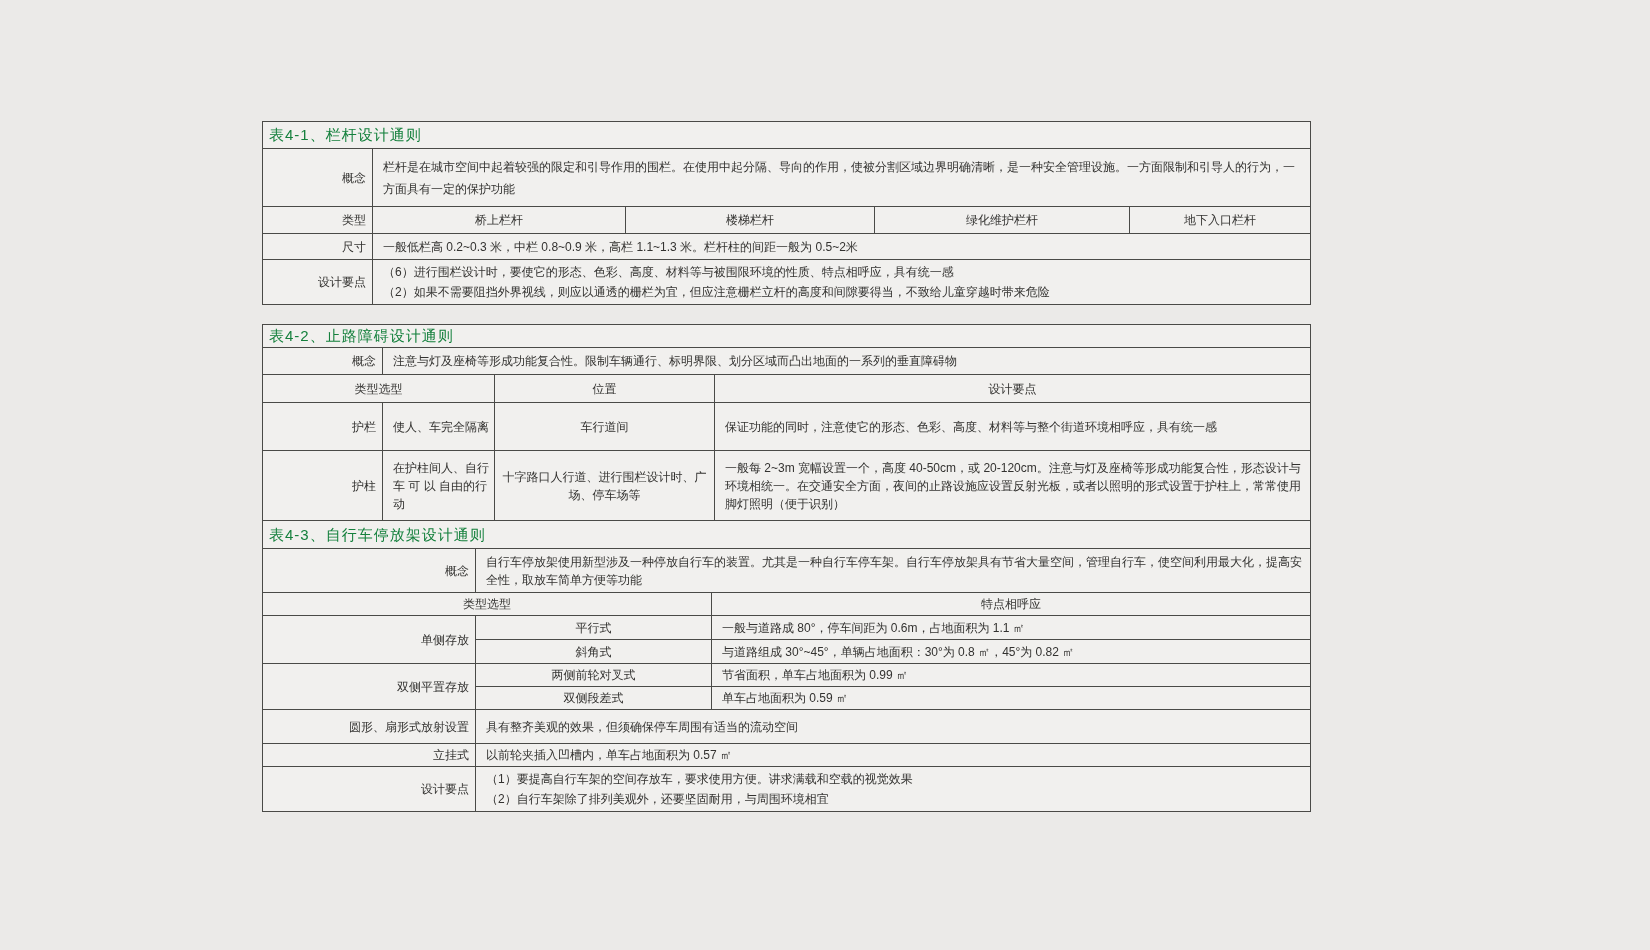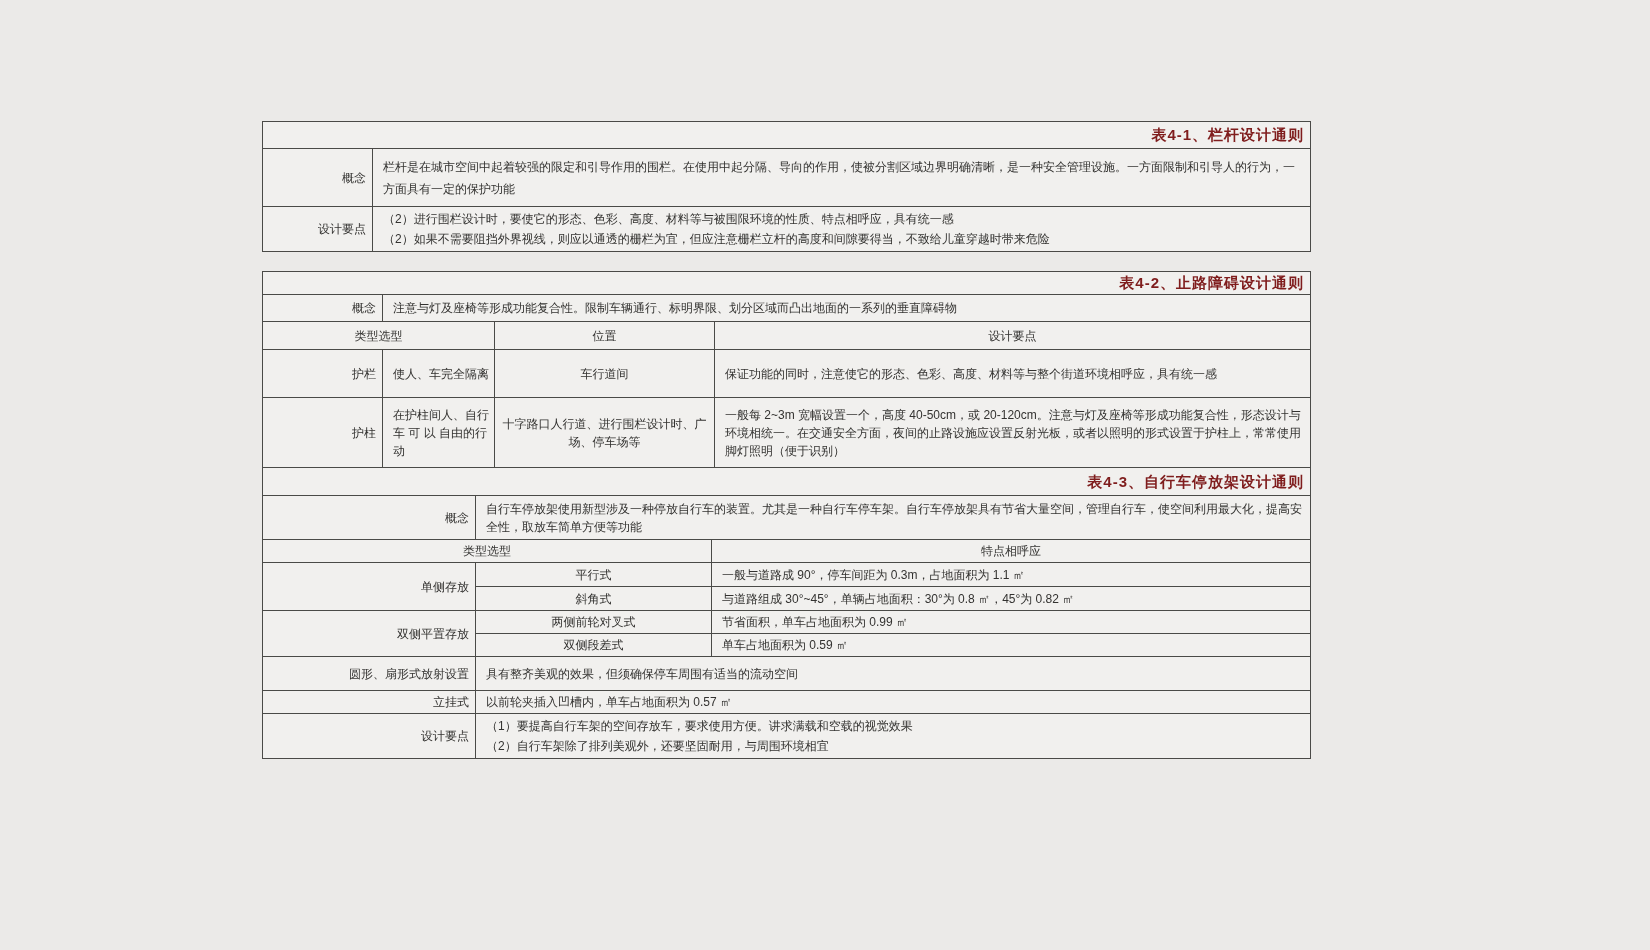--- a/index.html
+++ b/index.html
@@ -21,24 +21,24 @@
   td{
     border:1px solid #4a4a47;
     font-size:12px;
     line-height:18px;
     padding:2px 6px;
     vertical-align:middle;
     overflow:hidden;
   }
   td.title{
     font-size:15px;
-    font-weight:bold;
-    text-align:right;
+    font-weight:normal;
+    text-align:left;
     letter-spacing:1px;
-    color:#7f1d1d;
+    color:#15803d;
   }
   td.lab{text-align:right;}
   td.ctr{text-align:center;}
   td.txt{text-align:left;padding-left:10px;padding-right:4px;}
   .gap{height:19px;}
   .t23{margin-top:-1px;}
   .line{padding:1px 0;}
   .concept{line-height:22px;}
 </style>
 </head>
@@ -56,24 +56,35 @@
           <col style="width:181px">
       </colgroup>
       <tbody>
           <tr style="height:27px">
         <td class="title" colspan="5">表4-1、栏杆设计通则</td>
       </tr>
       <tr style="height:58px">
         <td class="lab">概念</td>
         <td class="txt concept" colspan="4">栏杆是在城市空间中起着较强的限定和引导作用的围栏。在使用中起分隔、导向的作用，使被分割区域边界明确清晰，是一种安全管理设施。一方面限制和引导人的行为，一方面具有一定的保护功能</td>
       </tr>
+      <tr style="height:27px">
+        <td class="lab">类型</td>
+        <td class="ctr">桥上栏杆</td>
+        <td class="ctr">楼梯栏杆</td>
+        <td class="ctr">绿化维护栏杆</td>
+        <td class="ctr">地下入口栏杆</td>
+      </tr>
+      <tr style="height:26px">
+        <td class="lab">尺寸</td>
+        <td class="txt" colspan="4">一般低栏高 0.2~0.3 米，中栏 0.8~0.9 米，高栏 1.1~1.3 米。栏杆柱的间距一般为 0.5~2米</td>
+      </tr>
       <tr style="height:40px">
         <td class="lab">设计要点</td>
         <td class="txt" colspan="4">
-          <div class="line">（2）进行围栏设计时，要使它的形态、色彩、高度、材料等与被围限环境的性质、特点相呼应，具有统一感</div>
+          <div class="line">（6）进行围栏设计时，要使它的形态、色彩、高度、材料等与被围限环境的性质、特点相呼应，具有统一感</div>
           <div class="line">（2）如果不需要阻挡外界视线，则应以通透的栅栏为宜，但应注意栅栏立杆的高度和间隙要得当，不致给儿童穿越时带来危险</div>
         </td>
       </tr>
     </tbody>
       </table>
 
     <div class="gap"></div>
 
     <table>
       <colgroup>
@@ -124,21 +135,21 @@
         <td class="lab">概念</td>
         <td class="txt" colspan="2">自行车停放架使用新型涉及一种停放自行车的装置。尤其是一种自行车停车架。自行车停放架具有节省大量空间，管理自行车，使空间利用最大化，提高安全性，取放车简单方便等功能</td>
       </tr>
       <tr style="height:22px">
         <td class="ctr" colspan="2">类型选型</td>
         <td class="ctr">特点相呼应</td>
       </tr>
       <tr style="height:24px">
         <td class="lab" rowspan="2">单侧存放</td>
         <td class="ctr">平行式</td>
-        <td class="txt">一般与道路成 90°，停车间距为 0.3m，占地面积为 1.1 ㎡</td>
+        <td class="txt">一般与道路成 80°，停车间距为 0.6m，占地面积为 1.1 ㎡</td>
       </tr>
       <tr style="height:24px">
         <td class="ctr">斜角式</td>
         <td class="txt">与道路组成 30°~45°，单辆占地面积：30°为 0.8 ㎡，45°为 0.82 ㎡</td>
       </tr>
       <tr style="height:23px">
         <td class="lab" rowspan="2">双侧平置存放</td>
         <td class="ctr">两侧前轮对叉式</td>
         <td class="txt">节省面积，单车占地面积为 0.99 ㎡</td>
       </tr>

